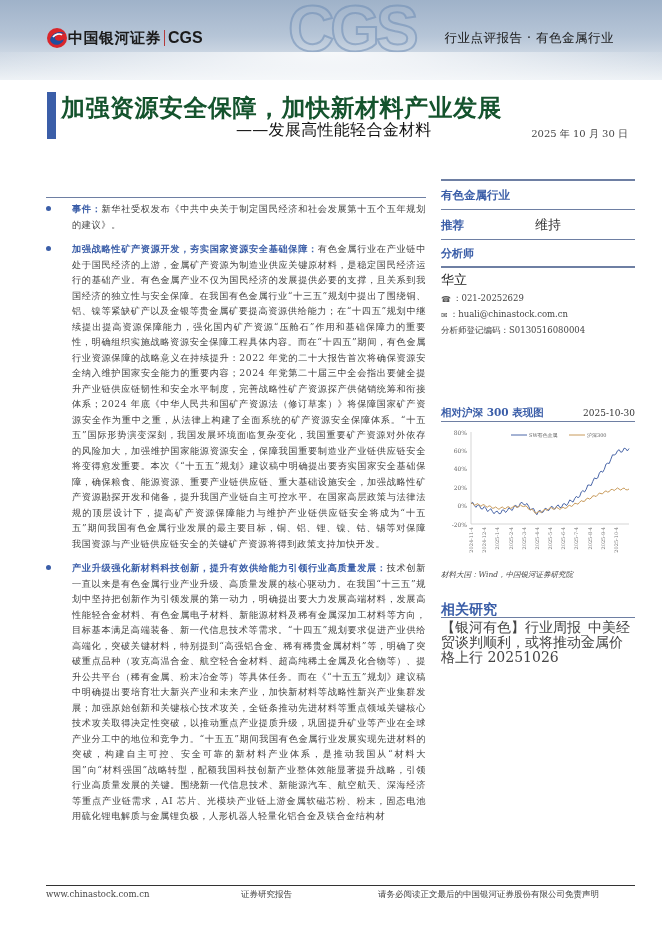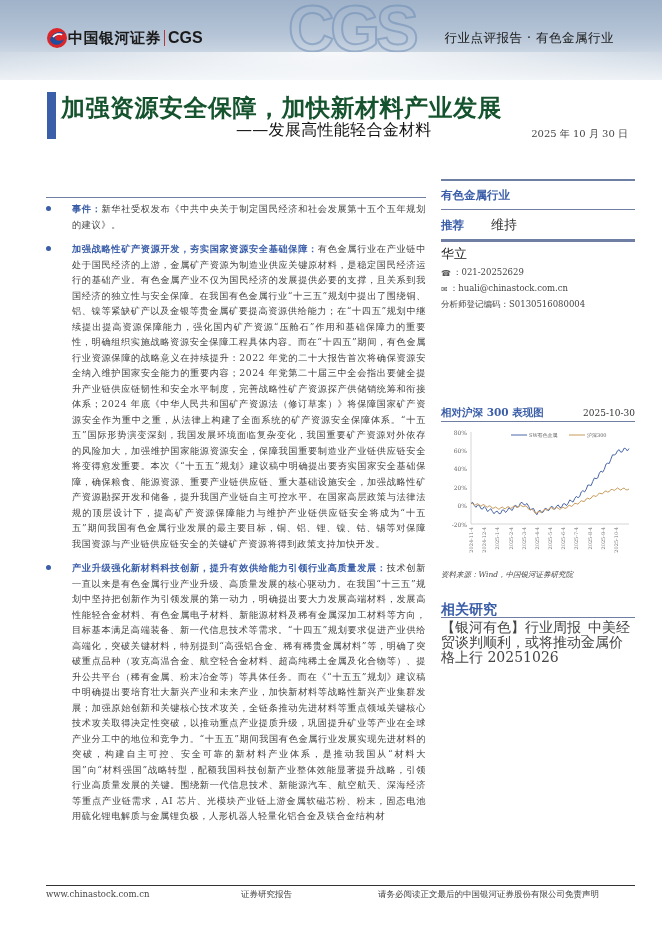--- a/index.html
+++ b/index.html
@@ -37,21 +37,21 @@
   .left-col .top-rule { height:1px; background:#6e7fa3; margin-bottom:3px; }
   .bullet-para { position:relative; padding-left:26px; font-size:9.2px; line-height:15.5px; color:#444; text-align:justify; letter-spacing:0.6px; margin-bottom:9px; }
   .bullet-dot { position:absolute; left:0; top:5px; width:5px; height:5px; border-radius:50%; background:#3b5ea8; }
   .para-lead { font-weight:bold; color:#3b5ea8; }
 
   
   .right-col { position:absolute; left:441px; top:179px; width:194px; }
   .rc-rule-thick { height:2px; background:#6e7fa3; }
   .rc-rule-thin { height:1px; background:#6e7fa3; }
   .rc-industry { font-size:11.5px; font-weight:bold; color:#3b5ea8; padding:7px 0 6px; }
-  .rc-rating { display:flex; align-items:center; padding:6px 0 5px; }
+  .rc-rating { display:flex; align-items:center; padding:6px 0 5px;gap:44px; }
   .rc-rating-label { font-size:11.5px; font-weight:bold; color:#3b5ea8; width:50px; }
   .rc-rating-value { font-size:13px; color:#333; }
   .rc-analyst-head { font-size:11px; font-weight:bold; color:#3b5ea8; padding:6px 0 5px; }
   .rc-name { font-size:13px; color:#222; padding-top:3px; }
   .rc-line { font-size:8.5px; color:#444; margin-top:4px; display:flex; align-items:center; }
   .rc-line .ico { font-family:"DejaVu Sans", sans-serif; font-size:8px; margin-right:2px; color:#555; }
 
   .chart-head { position:absolute; left:441px; top:406px; width:194px; display:flex; justify-content:space-between; align-items:baseline; }
   .chart-title { font-size:10.5px; font-weight:bold; color:#3b5ea8; }
   .chart-date { font-size:9px; color:#333; }
@@ -112,20 +112,21 @@
 
 <div class="right-col">
   <div class="rc-rule-thick"></div>
   <div class="rc-industry">有色金属行业</div>
   <div class="rc-rule-thin"></div>
   <div class="rc-rating">
     <span class="rc-rating-label">推荐</span>
     <span class="rc-rating-value">维持</span>
   </div>
   <div class="rc-rule-thin"></div>
+  <div class="rc-analyst-head">分析师</div>
   <div class="rc-rule-thick"></div>
   <div class="rc-name">华立</div>
   <div class="rc-line">
     <span class="ico">☎</span>
     <span>：021-20252629</span>
   </div>
   <div class="rc-line">
     <span class="ico">✉</span>
     <span>：huali@chinastock.com.cn</span>
   </div>
@@ -160,21 +161,21 @@
       <text x="163.66666666666666" y="101" font-size="5" fill="#777" text-anchor="end" transform="rotate(-90 163.66666666666666 101)" font-family="DejaVu Serif, serif">2025-9-4</text>
       <text x="176.83333333333334" y="101" font-size="5" fill="#777" text-anchor="end" transform="rotate(-90 176.83333333333334 101)" font-family="DejaVu Serif, serif">2025-10-4</text>
       <polyline points="30,77.76 31.645833333333332,76.3278704236442 33.291666666666664,79.42721519050231 34.9375,81.35884891703134 36.583333333333336,79.05991457729546 38.229166666666664,79.01886208405006 39.875,82.62654636768933 41.520833333333336,83.03610951516775 43.166666666666664,80.62105648673045 44.8125,82.13199707998363 46.45833333333333,85.45586852356422 48.10416666666667,84.38657402824794 49.75,82.63641917011124 51.39583333333333,85.45488046913833 53.04166666666667,87.77692005418558 54.6875,85.65826589145914 56.33333333333333,85.18035132321893 57.97916666666667,87.68532997610798 59.625,87.51420219409115 61.27083333333333,84.01478435151797 62.916666666666664,84.04913664329307 64.5625,86.50116534379106 66.20833333333334,84.79641532143653 67.85416666666666,81.74514499524776 69.5,83.19763684712387 71.14583333333334,84.49107908231406 72.79166666666666,81.23284177323505 74.4375,78.96157177899525 76.08333333333334,80.98765071989133 77.72916666666666,80.91938284523019 79.375,77.09345614809301 81.02083333333334,76.33018356794713 82.66666666666666,78.53535756846559 84.3125,78.98294145493479 85.95833333333334,77.44840658597012 87.60416666666666,80.25223200840979 89.25,83.92022851064779 90.89583333333334,83.02717734995858 92.54166666666666,82.44528686864632 94.1875,86.34426136950333 95.83333333333333,88.77740562571512 97.47916666666667,85.26741321294645 99.125,84.28058418310341 100.77083333333333,86.74670040204477 102.41666666666667,85.79986726924098 104.0625,82.27956835421648 105.70833333333333,82.83537258553126 107.35416666666667,84.91427570189377 109,82.5245898607049 110.64583333333333,79.99331130336884 112.29166666666667,82.02637705477593 113.9375,83.25485425382888 115.58333333333333,80.12632075442677 117.22916666666667,78.92512948754404 118.875,81.58429404854967 120.52083333333333,81.32134518814577 122.16666666666667,77.95103695196488 123.8125,77.7285744319264 125.45833333333333,79.65413494039166 127.10416666666667,77.3033278510291 128.75,73.90647057429058 130.39583333333331,75.05553651018029 132.04166666666669,76.07921827857118 133.6875,72.58928695364197 135.33333333333331,70.38784818912053 136.97916666666669,71.67799217322064 138.625,70.60209576771089 140.27083333333331,65.95431916854378 141.91666666666669,64.59301715345842 143.5625,65.95670702042828 145.20833333333331,63.3317219013107 146.85416666666669,59.009582523121225 148.5,59.113456095522395 150.14583333333331,59.543949126266895 151.79166666666669,55.404994501170144 153.4375,51.88691676258355 155.08333333333331,52.77829354291383 156.72916666666669,51.912525561516034 158.375,47.09009991765914 160.02083333333334,45.044406146770406 161.66666666666666,46.23983681040713 163.3125,43.363333523645046 164.95833333333334,38.176461408893466 166.60416666666666,37.19687985109759 168.25,37.443494672960604 169.89583333333334,33.166841632979626 171.54166666666666,28.829588533784744 173.1875,29.03121926440126 174.83333333333334,28.12382967079526 176.47916666666666,24.80333857305375 178.125,23.68784522451041 179.77083333333334,26.257249740266218 181.41666666666666,25.672098903111262 183.0625,22.214944380003246 184.70833333333334,22.652428934868965 186.35416666666666,24.958311570757587 188,22.560000000000002" fill="none" stroke="#4a66a8" stroke-width="1"></polyline>
       <polyline points="30,76.83101603277208 31.645833333333332,77.51817261222186 33.291666666666664,79.27056868957402 34.9375,78.6511074047164 36.583333333333336,77.57760814670644 38.229166666666664,78.99296683698984 39.875,80.22101221298306 41.520833333333336,79.00846821919198 43.166666666666664,78.61215054595688 44.8125,80.5610897075006 46.45833333333333,81.11908992043593 48.10416666666667,79.80526294945122 49.75,80.36472418091651 51.39583333333333,82.31328685407293 53.04166666666667,82.03060517921962 54.6875,80.93378916201327 56.33333333333333,82.27801094807486 57.97916666666667,83.34733851385285 59.625,81.92792855520543 61.27083333333333,80.96473307237939 62.916666666666664,82.37271366712375 64.5625,82.71345382084633 66.20833333333334,80.95803400682887 67.85416666666666,80.81001197584517 69.5,82.34394120362803 71.14583333333334,81.72205232964615 72.79166666666666,79.94410854943976 74.4375,80.50488549053884 76.08333333333334,81.61905476059228 77.72916666666666,80.25190019979796 79.375,78.9707631383873 81.02083333333334,80.1487841454071 82.66666666666666,80.60708969760387 84.3125,79.94169992899688 85.95833333333334,80.58193186279505 87.60416666666666,83.15941478142167 89.25,83.93206775071567 90.89583333333334,83.23255453940357 92.54166666666666,84.71723229154242 94.1875,87.111234264026 95.83333333333333,87.08672243441664 97.47916666666667,85.28111076001738 99.125,85.96773766735102 100.77083333333333,86.29824198002021 102.41666666666667,84.22827658219003 104.0625,83.13300839086631 105.70833333333333,84.1870411727148 107.35416666666667,83.71252555410231 109,81.48259905364488 110.64583333333333,81.80857100835277 112.29166666666667,83.37949812549249 113.9375,82.64871555081861 115.58333333333333,81.26610305622657 117.22916666666667,82.3531696462452 118.875,83.45565705072423 120.52083333333333,82.08449159651101 122.16666666666667,81.33533843111918 123.8125,82.324552406822 125.45833333333333,82.09562485487498 127.10416666666667,79.86723182005417 128.75,79.37222055088765 130.39583333333331,80.4300013705613 132.04166666666669,79.35426300171527 133.6875,77.27551694585827 135.33333333333331,77.58875411493588 136.97916666666669,78.17361123306429 138.625,76.26685742261806 140.27083333333331,74.61554436326784 141.91666666666669,75.3900179636974 143.5625,75.28395230213462 145.20833333333331,72.9790052526296 146.85416666666669,72.12122498600743 148.5,73.08940716272384 150.14583333333331,72.13989214132827 151.79166666666669,69.85858412799945 153.4375,69.83816170188658 155.08333333333331,70.56692694741716 156.72916666666669,68.84174919236114 158.375,66.99973785554289 160.02083333333334,67.64177624682901 161.66666666666666,67.7605359578323 163.3125,65.76008909460455 164.95833333333334,64.88828557776469 166.60416666666666,66.07484967274515 168.25,65.60235175329916 169.89583333333334,63.49900823454022 171.54166666666666,63.474977683242855 173.1875,64.54597667570903 174.83333333333334,63.25548564510386 176.47916666666666,61.93849504634828 178.125,63.10836005233069 179.77083333333334,64.1238893209066 181.41666666666666,62.69233360482025 183.0625,62.04570048083437 184.70833333333334,63.64388643263009 186.35416666666666,63.87868463511732 188,63.04" fill="none" stroke="#c89a5a" stroke-width="1"></polyline>
       <line x1="70" y1="9" x2="86" y2="9" stroke="#4a66a8" stroke-width="1"></line>
       <text x="88" y="11" font-size="5" fill="#666" font-family="DejaVu Serif, serif">SW有色金属</text>
       <line x1="128" y1="9" x2="144" y2="9" stroke="#c89a5a" stroke-width="1"></line>
       <text x="146" y="11" font-size="5" fill="#666" font-family="DejaVu Serif, serif">沪深300</text>
     </svg>
 </div>
-<div class="chart-source">资料来源：Wind，中国银河证券研究院</div>
+<div class="chart-source">材料大国：Wind，中国银河证券研究院</div>
 
 <div class="related-head">相关研究</div>
 <div class="related-rule"></div>
 <div class="related-item">【银河有色】行业周报_中美经贸谈判顺利，或将推动金属价格上行 20251026</div>
 
 <div class="footer-rule"></div>
 <div class="footer">
   <span class="footer-url">www.chinastock.com.cn</span>
   <span class="footer-mid">证券研究报告</span>
   <span class="footer-right">请务必阅读正文最后的中国银河证券股份有限公司免责声明</span>

